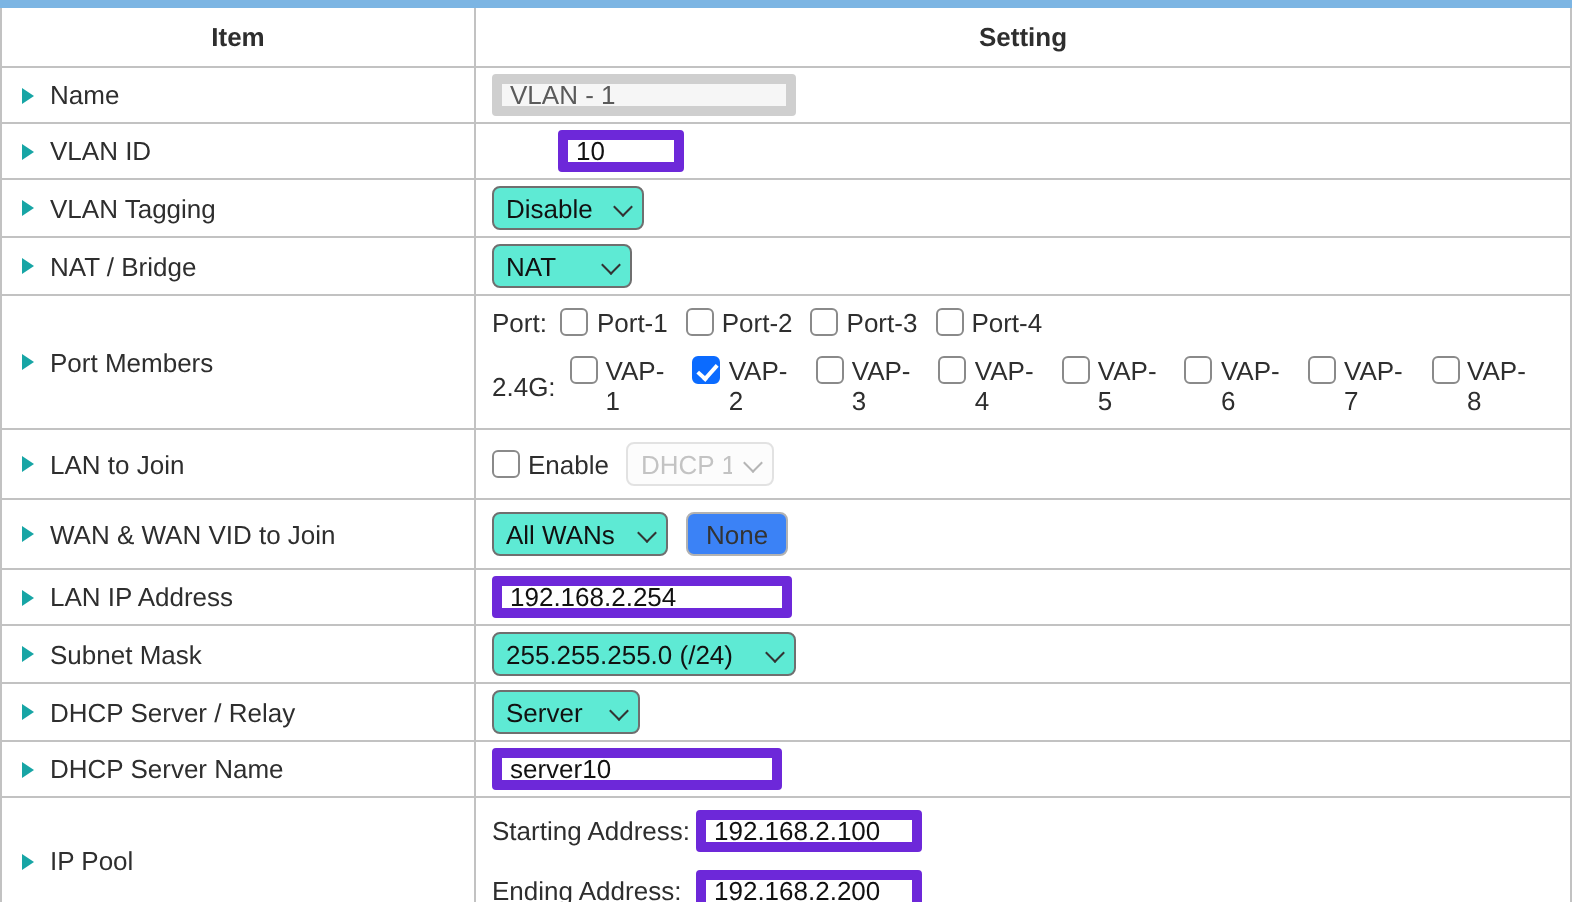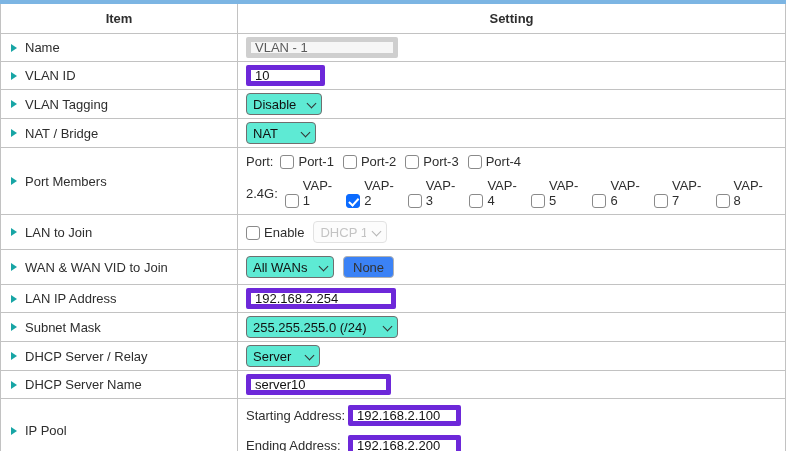--- a/index.html
+++ b/index.html
@@ -64,21 +64,21 @@
     border-radius:2px;
     padding:1px 4px;
     color:#111;
     background:#fff;
   }
   input.txt.dis{
     background:#f6f6f6;
     border-color:#cfcfcf;
     color:#5a5a5a;
   }
-  .w150{width:152px;} .w62{width:79px;} .w148{width:150px;}
+  .w150{width:152px;} .w62{width:63px;margin-left:33px;} .w148{width:150px;}
   .w145{width:145px;} .w112{width:113px;}
   
   .sel{position:relative;display:inline-block;vertical-align:middle;}
   .sel select{
     -webkit-appearance:none;appearance:none;
     font-family:"Liberation Sans", sans-serif;
     font-size:13px;
     height:22px;
     padding:1px 20px 1px 6px;
     border:1px solid #6f6f6f;
@@ -101,21 +101,21 @@
     border-color:#d7d7d7;
     color:#ababab;
     background:#fbfbfb;
   }
   .sel.dis::after{border-color:#b5b5b5;}
   .sw74{width:76px;} .sw70{width:70px;} .sw72{width:74px;}
   .sw86{width:88px;} .sw165{width:152px;border-radius:11px;}
   
   label.cb{
     display:inline-flex;
-    align-items:flex-end;
+    align-items:flex-start;
     gap:4px;
     margin-right:9px;
   }
   input.chk{
     -webkit-appearance:none;appearance:none;
     width:14px;height:14px;
     border:1px solid #8a8a8a;
     border-radius:3px;
     background:#fff;
     margin:0;

